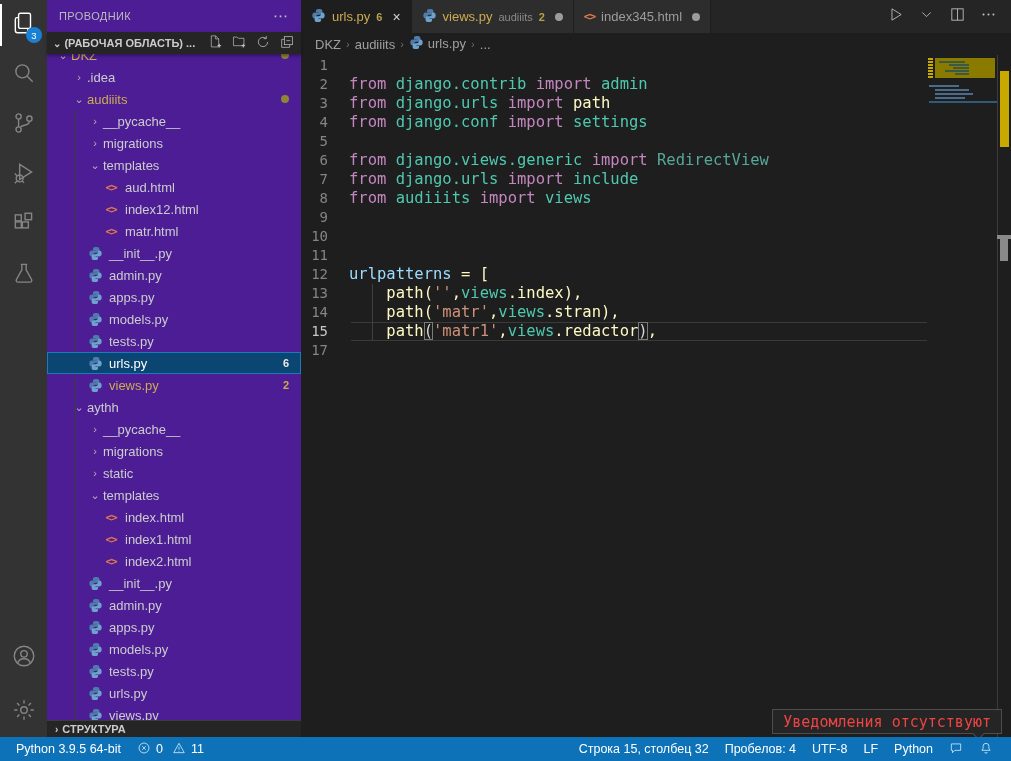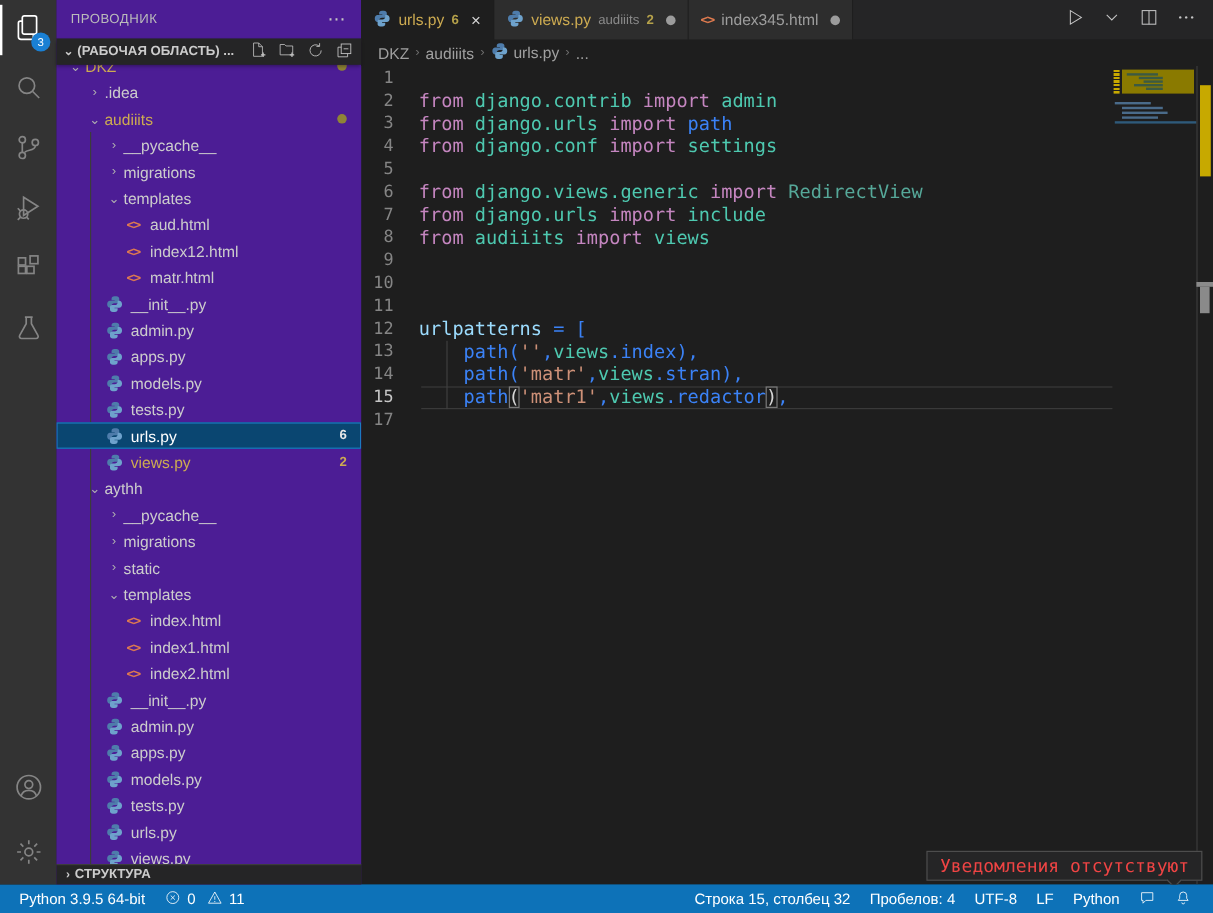--- a/index.html
+++ b/index.html
@@ -60,21 +60,21 @@
 
   
   .editor { flex:1; position:relative; font-family:"DejaVu Sans Mono", monospace; font-size:15.5px; overflow:hidden; }
   .lines { position:absolute; left:0; top:1px; right:84px; }
   .cline { height:19px; line-height:19px; display:flex; white-space:pre; position:relative; }
   .lno { width:48px; flex:none; text-align:right; padding-right:21px; color:#858585; font-size:14px; }
   .cline.current .lno { color:#c6c6c6; }
   .cline.current::before { content:""; position:absolute; left:50px; right:0; top:0; bottom:0; border-top:1px solid #3a3a3a; border-bottom:1px solid #3a3a3a; }
   .ctext { position:relative; }
   .tok-kw { color:#C586C0; } .tok-teal { color:#4EC9B0; } .tok-dim { color:#56a899; }
-  .tok-white { color:#3b82f6; } .tok-str { color:#CE9178; } .tok-lblue { color:#9CDCFE; }
+  .tok-white { color:#fef9c3; } .tok-str { color:#CE9178; } .tok-lblue { color:#9CDCFE; }
   .tok-modw { color:#4EC9B0; text-decoration-style:wavy; text-decoration-color:#a98d00; text-decoration-thickness:1px; text-underline-offset:4px; }
   .tok-brk { color:#d4d4d4; outline:1px solid #7a7a7a; outline-offset:-1px; }
   .indent-guide { position:absolute; left:71px; width:1px; background:#404040; }
 
   
   .minimap { position:absolute; top:0; right:14px; width:70px; bottom:0; }
   .mm-yellow { position:absolute; left:8px; top:3px; width:60px; height:20px; background:#8a7a00; }
   .mm-yellow .d { position:absolute; height:2px; background:#3c5a42; }
   .mm-ticks { position:absolute; left:1px; top:3px; width:5px; height:20px;
     background:repeating-linear-gradient(#c7a900 0 2px, transparent 2px 3px); }

